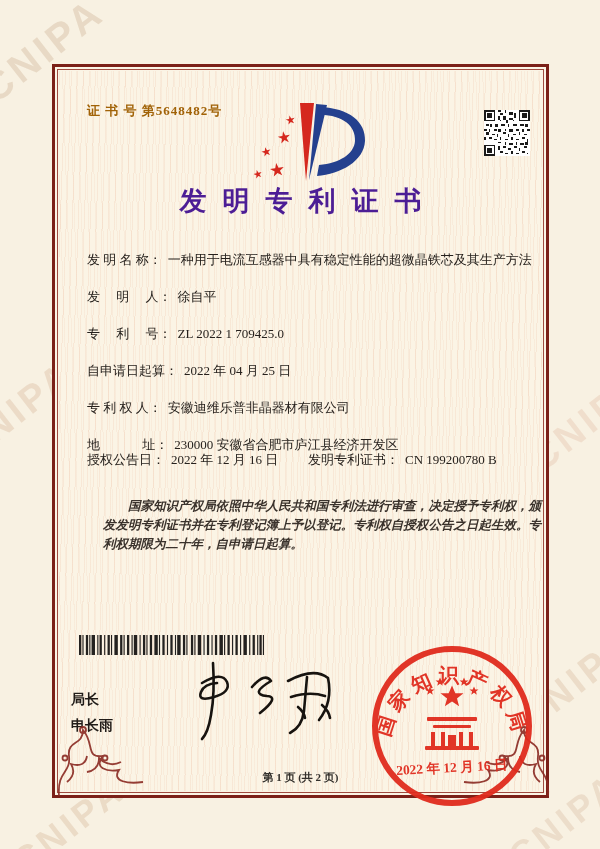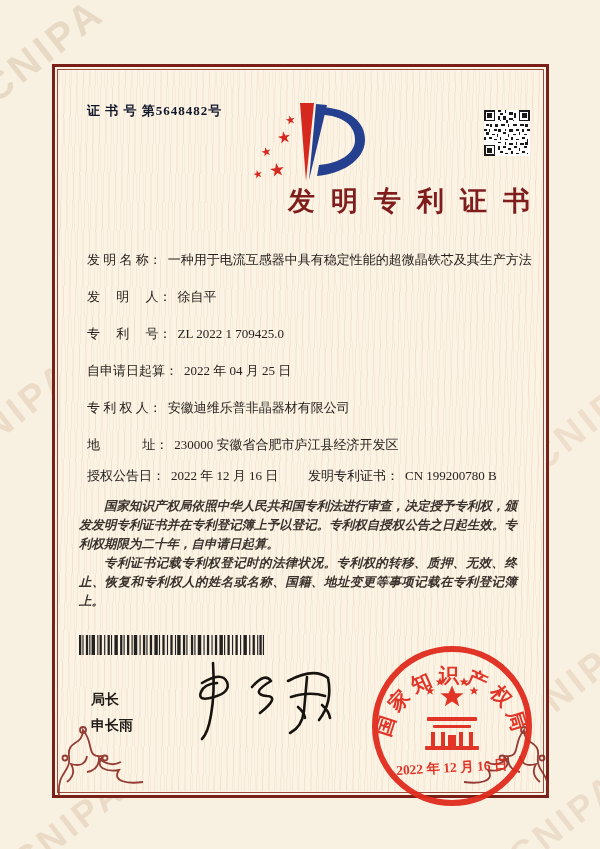--- a/index.html
+++ b/index.html
@@ -23,41 +23,41 @@
     position:absolute; inset:2px; border:1px solid #a04b40;
   }
   .texture {
     position:absolute; inset:4px;
     background:
       repeating-linear-gradient(92deg, rgba(231,166,134,.16) 0 1px, transparent 1px 6px),
       repeating-linear-gradient(88deg, rgba(231,166,134,.11) 0 1px, transparent 1px 7px);
   }
   .cert-no {
     position:absolute; left:32px; top:35px; font-size:13px; font-weight:600;
-    letter-spacing:1px; color:#0f172a;
+    letter-spacing:1px; color:#a16207;
   }
   .logo { position:absolute; left:193px; top:32px; }
   .qr { position:absolute; left:429px; top:43px; }
   .title {
-    position:absolute; left:0; top:116px; width:100%; text-align:right;
+    position:absolute; left:0; top:116px; width:100%; text-align:center;
     font-size:27px; font-weight:bold; letter-spacing:16px; text-indent:16px;
-    color:#7f1d1d;
+    color:#4c1d95;
   }
   .rows { position:absolute; left:32px; top:184px; width:440px; }
   .row { position:absolute; left:0; font-size:13px; font-weight:400; color:#26211d; white-space:nowrap; }
   .row .val { margin-left:6px; }
   .grant-right { position:absolute; left:221px; top:0; }
   .paras {
-    position:absolute; left:24px; top:430px; width:438px;
+    position:absolute; left:48px; top:430px; width:438px;
     font-size:12.5px; line-height:19px; font-style:italic; font-weight:600;
     color:#3a322c; text-align:justify;
   }
   .paras p { text-indent:2em; }
   .barcode { position:absolute; left:24px; top:568px; }
-  .director { position:absolute; left:36px; top:620px; font-size:14px; font-weight:bold; line-height:26px; color:#211c18; }
+  .director { position:absolute; left:16px; top:620px; font-size:14px; font-weight:bold; line-height:26px; color:#211c18; }
   .signature { position:absolute; left:105px; top:590px; }
   .flourish { position:absolute; }
   .seal { position:absolute; left:312px; top:574px; }
   .page-info { position:absolute; left:0; top:703px; width:100%; text-align:center; font-size:11px; font-weight:600; color:#33302c; }
   .footer-note {
     position:absolute; left:0; top:848px; width:100%; 
     font-size:12.5px; font-style:italic; font-weight:600; color:#3a332d;
   }
 </style>
 </head>
@@ -179,31 +179,30 @@
     </div>
     <div class="row" style="top:111px">
       <span class="lbl">自申请日起算：</span><span class="val">2022 年 04 月 25 日</span>
     </div>
     <div class="row" style="top:148px">
       <span class="lbl">专 利 权 人：</span><span class="val">安徽迪维乐普非晶器材有限公司</span>
     </div>
     <div class="row" style="top:185px">
       <span class="lbl">地　　　 址：</span><span class="val">230000 安徽省合肥市庐江县经济开发区</span>
     </div>
-    <div class="row" style="top:216px">
+    <div class="row" style="top:200px">
       <span class="lbl">授权公告日：</span><span class="val">2022 年 12 月 16 日</span>
       <span class="grant-right">
         <span>发明专利证书：</span><span class="val">CN 199200780 B</span>
       </span>
     </div>
   </div>
 
   <div class="paras">
     <p>国家知识产权局依照中华人民共和国专利法进行审查，决定授予专利权，颁发发明专利证书并在专利登记簿上予以登记。专利权自授权公告之日起生效。专利权期限为二十年，自申请日起算。</p>
-    <p>专利证书记载专利权登记时的法律状况。专利权的转移、质押、无效、终止、恢复和专利权人的姓名或名称、国籍、地址变更等事项记载在专利登记簿上。</p>
   </div>
 
   <svg class="barcode" width="185" height="20" viewBox="0 0 162 20" preserveAspectRatio="none">
     <path fill="#23211f" d="M0,0h2v20h-2z M3,0h1v20h-1z M6,0h2v20h-2z M9,0h1v20h-1z M11,0h3v20h-3z M16,0h1v20h-1z M18,0h2v20h-2z M22,0h1v20h-1z M25,0h2v20h-2z M28,0h1v20h-1z M31,0h3v20h-3z M36,0h2v20h-2z M39,0h1v20h-1z M42,0h2v20h-2z M46,0h1v20h-1z M48,0h3v20h-3z M53,0h1v20h-1z M56,0h2v20h-2z M59,0h1v20h-1z M62,0h2v20h-2z M66,0h3v20h-3z M70,0h1v20h-1z M73,0h2v20h-2z M77,0h1v20h-1z M80,0h2v20h-2z M84,0h1v20h-1z M86,0h3v20h-3z M91,0h2v20h-2z M94,0h1v20h-1z M98,0h2v20h-2z M101,0h1v20h-1z M104,0h3v20h-3z M109,0h1v20h-1z M112,0h2v20h-2z M116,0h1v20h-1z M119,0h2v20h-2z M123,0h3v20h-3z M127,0h1v20h-1z M130,0h2v20h-2z M134,0h1v20h-1z M137,0h2v20h-2z M141,0h1v20h-1z M144,0h3v20h-3z M149,0h1v20h-1z M152,0h2v20h-2z M156,0h1v20h-1z M158,0h2v20h-2z M161,0h1v20h-1z"></path>
   </svg>
 
   <div class="director">
     <div>局长</div>
     <div>申长雨</div>
   </div>
@@ -235,20 +234,21 @@
     <g fill="none" stroke="#8a2a22" stroke-width="1.8" opacity="0.9">
       <path d="M6,84 C4,58 18,62 16,44 C14,28 30,34 30,18 C42,32 32,46 50,44 C40,56 54,60 66,58 C58,70 76,72 90,70"></path>
       <path d="M14,70 q10,-8 4,-18 q14,4 16,-8"></path>
       <path d="M34,60 q12,-2 12,-14 q10,10 22,4"></path>
       <circle cx="30" cy="18" r="3"></circle>
       <circle cx="52" cy="46" r="2.5"></circle>
       <circle cx="12" cy="46" r="2.5"></circle>
     </g>
   </svg>
 
+  <div class="page-info">第 1 页 (共 2 页)</div>
 
   <svg class="seal" width="170" height="170" viewBox="0 0 170 170" style="opacity:.95;">
     <defs>
       <path id="sealarc" d="M 24,92 A 62,62 0 0 1 146,92" fill="none"></path>
       <path id="st" d="M0,-10 L2.9,-3.2 10,-3.2 4.3,1.2 6.2,8.1 0,4 -6.2,8.1 -4.3,1.2 -10,-3.2 -2.9,-3.2 Z"></path>
     </defs>
     <circle cx="85" cy="85" r="77" fill="none" stroke="#e02b1d" stroke-width="6"></circle>
     <text font-size="20" font-weight="bold" fill="#e02b1d" font-family="Liberation Serif, DejaVu Serif, serif" letter-spacing="6">
       <textPath href="#sealarc" startOffset="50%" text-anchor="middle">国家知识产权局</textPath>
     </text>

